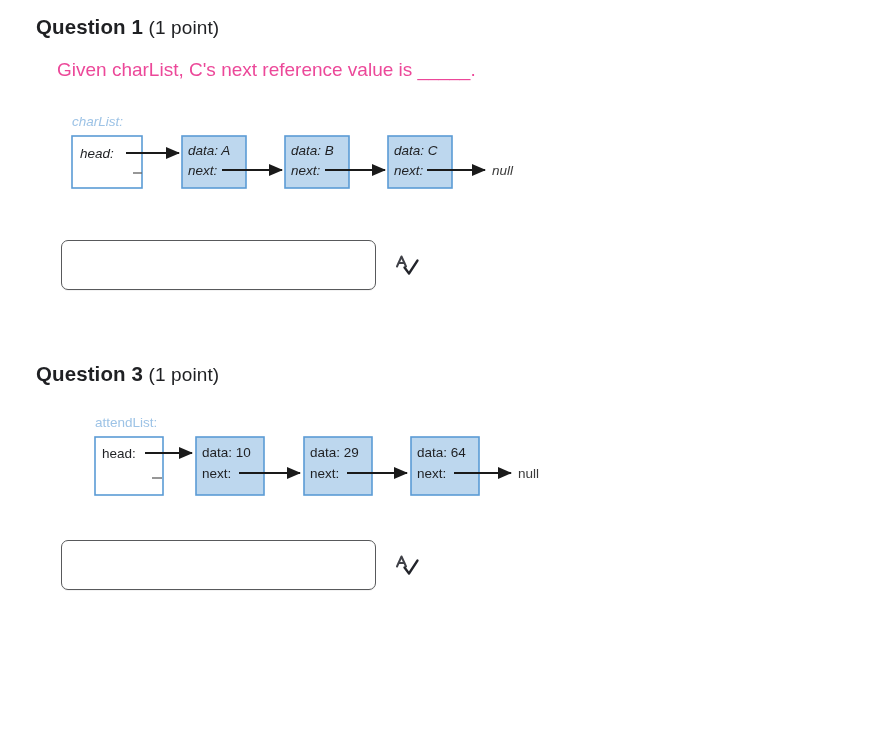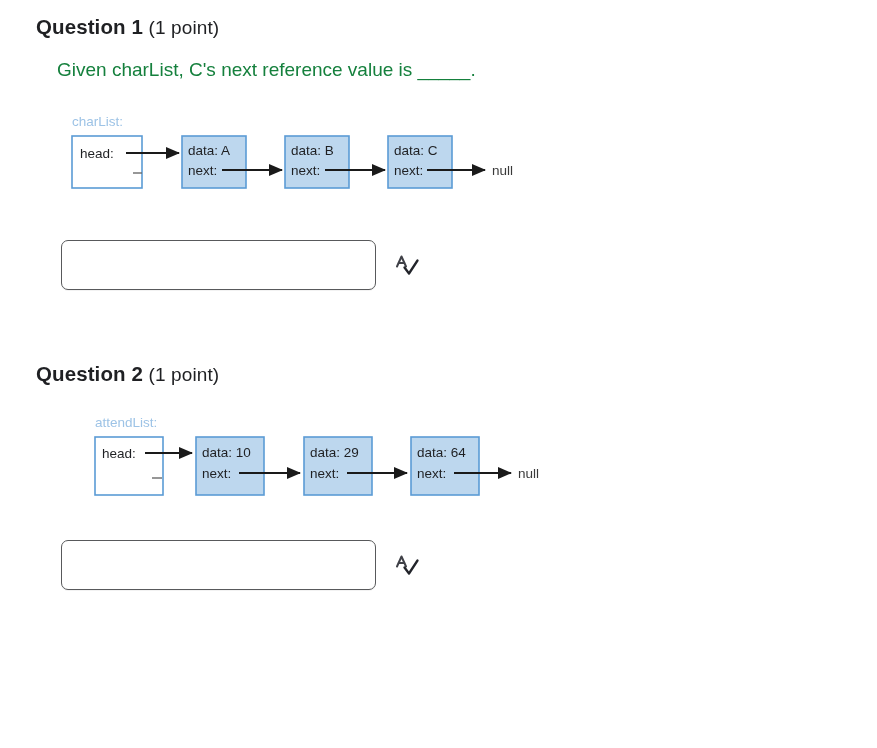--- a/index.html
+++ b/index.html
@@ -45,32 +45,32 @@
     font-weight: normal;
     font-size: 19px;
   }
 
   .question-prompt {
     margin: 0;
     padding: 14px 0 0 57px;
     font-size: 19px;
     line-height: 30px;
     font-weight: normal;
-    color: #15803d;
+    color: #ec4899;
     max-width: 760px;
   }
   .prompt-line { display: block; }
 
   
   .list-diagram {
     position: relative;
     margin: 0;
     height: 100px;
   }
-  #diagram-1 { margin-top: 24px; }
+  #diagram-1 { margin-top: 24px; font-style: italic; }
   #diagram-2 { margin-top: 22px; padding-left: 28px; }
 
   .diagram-svg { display: block; }
 
   
   .answer-row {
     position: relative;
     display: flex;
     align-items: center;
     padding-left: 61px;
@@ -161,21 +161,21 @@
           <path d="M10.5 15.5 L15 21.5 L23.5 8.5" fill="none" stroke="#22242a" stroke-width="2.3" stroke-linecap="round" stroke-linejoin="round"></path>
         </svg>
       </span>
     </div>
 
   </section>
 
   <section class="question-block" id="question-2-block">
 
     <h2 class="question-heading">
-      <span class="q-title">Question 2</span><span> </span><span class="q-points">(1 point)</span>
+      <span class="q-title">Question 3</span><span> </span><span class="q-points">(1 point)</span>
     </h2>
 
 
     <div class="list-diagram" id="diagram-2">
       <svg class="diagram-svg" width="600" height="100" viewBox="0 0 600 100" xmlns="http://www.w3.org/2000/svg">
         <defs>
           <marker id="arrowhead2" markerWidth="7" markerHeight="6" refX="6.5" refY="3" orient="auto" markerUnits="strokeWidth">
             <path d="M0,0 L7,3 L0,6 z" fill="#1a1a1a"></path>
           </marker>
         </defs>

